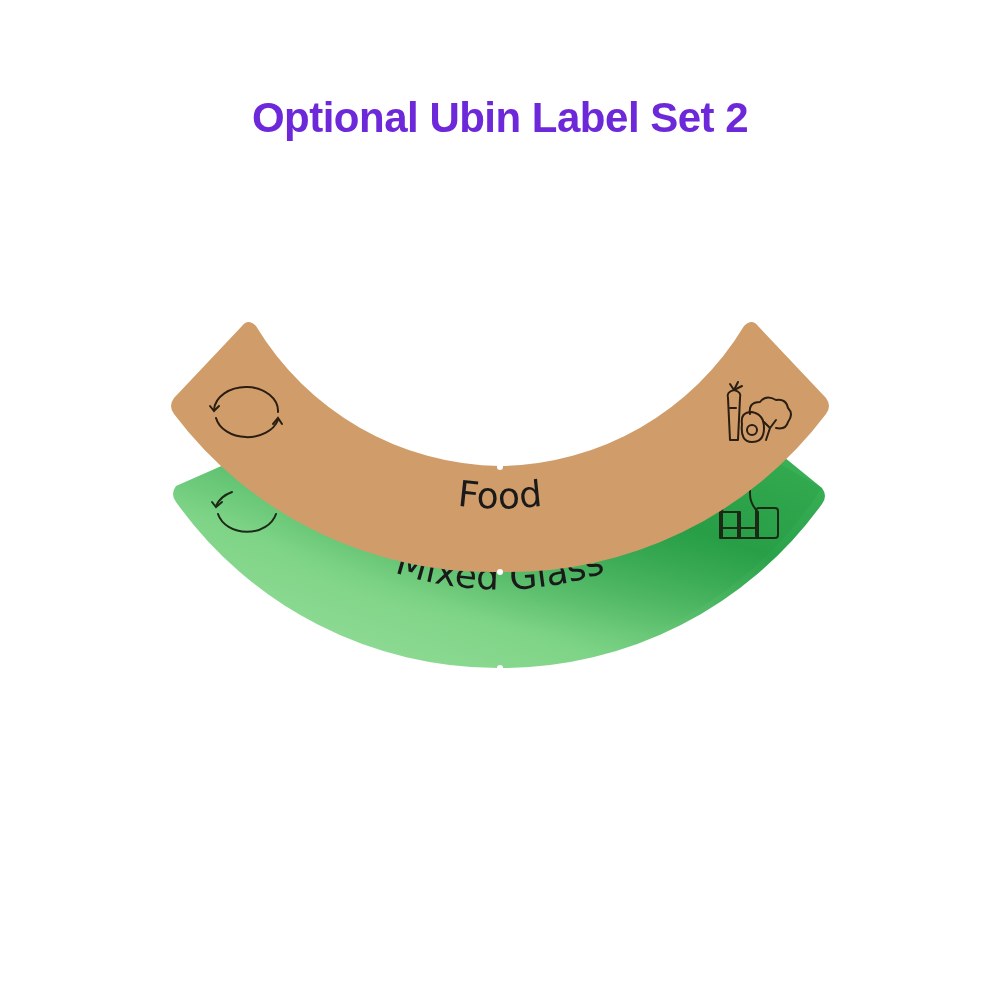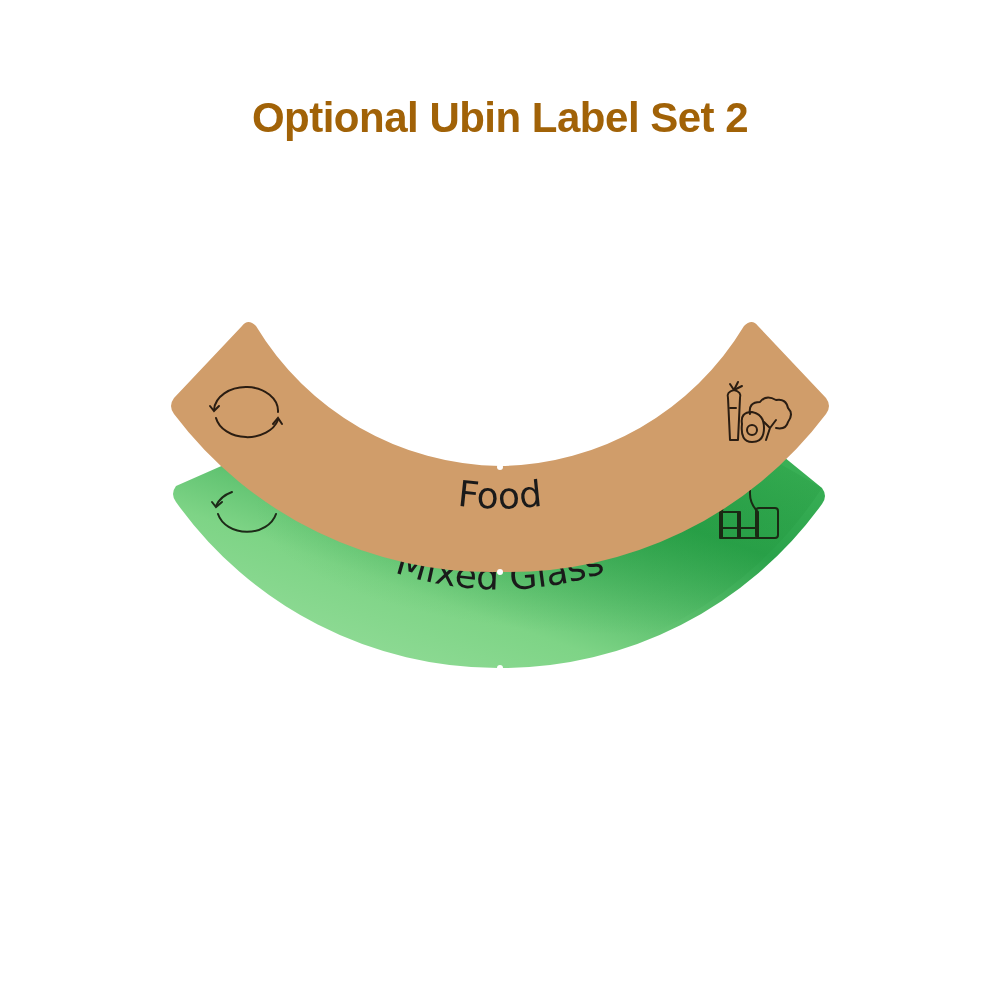--- a/index.html
+++ b/index.html
@@ -16,21 +16,21 @@
     }
     .title {
       position: absolute;
       top: 94px;
       left: 0;
       width: 1000px;
       text-align: center;
       font-family: "Liberation Sans", sans-serif;
       font-size: 42px;
       font-weight: bold;
-      color: #a16207;
+      color: #6d28d9;
       letter-spacing: -0.5px;
     }
     .stage {
       position: absolute;
       left: 0;
       top: 0;
       width: 1000px;
       height: 1000px;
     }
     .label-text {

